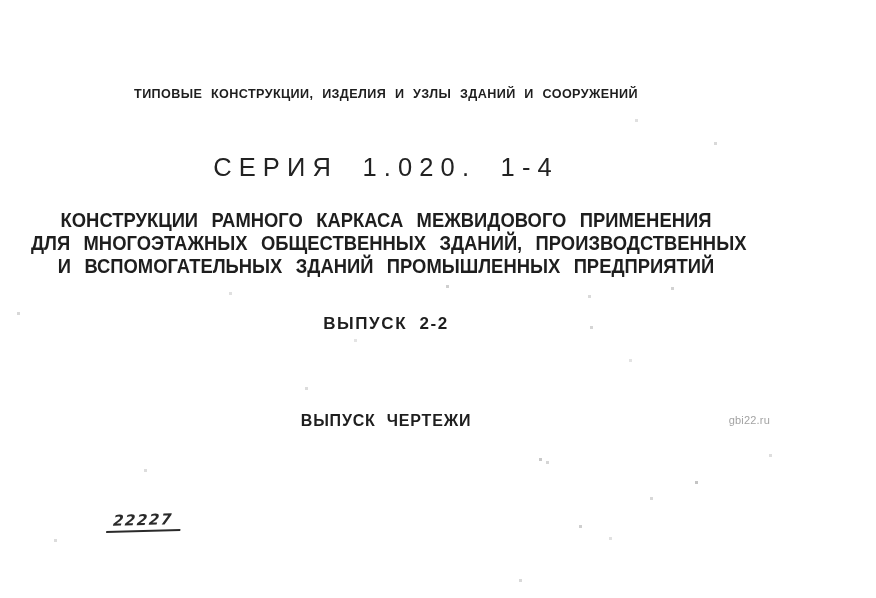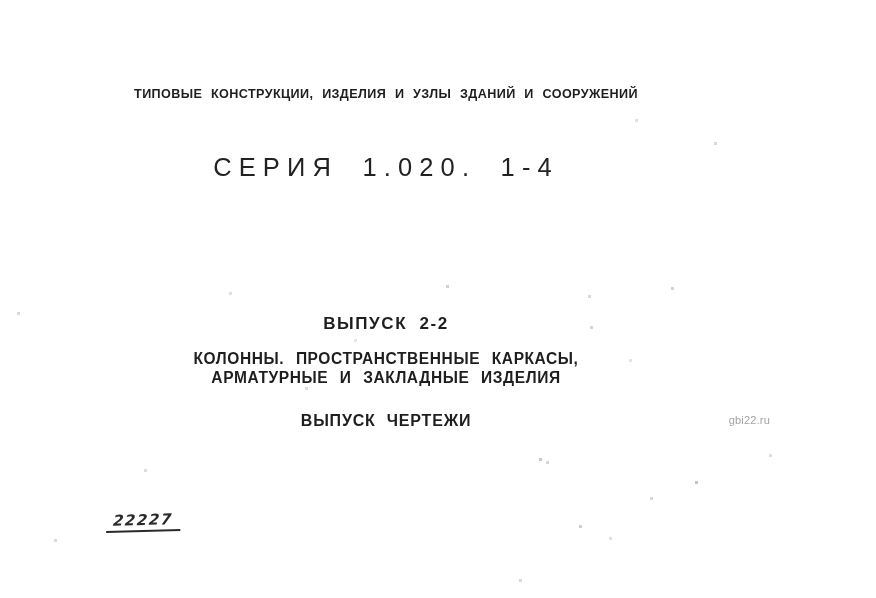--- a/index.html
+++ b/index.html
@@ -159,27 +159,28 @@
 <body>
 
 <div class="page">
 
   <div class="noise"></div>
 
   <div class="line header-line">ТИПОВЫЕ КОНСТРУКЦИИ, ИЗДЕЛИЯ И УЗЛЫ ЗДАНИЙ И СООРУЖЕНИЙ</div>
 
   <div class="line series-line">СЕРИЯ 1.020. 1-4</div>
 
+  <div class="title-block">
+    <div class="t-line">КОНСТРУКЦИИ РАМНОГО КАРКАСА МЕЖВИДОВОГО ПРИМЕНЕНИЯ</div>
+    <div class="t-line">ДЛЯ МНОГОЭТАЖНЫХ ОБЩЕСТВЕННЫХ ЗДАНИЙ, ПРОИЗВОДСТВЕННЫХ</div>
+    <div class="t-line">И ВСПОМОГАТЕЛЬНЫХ ЗДАНИЙ ПРОМЫШЛЕННЫХ ПРЕДПРИЯТИЙ</div>
+  </div>
 
   <div class="line issue-line">ВЫПУСК 2-2</div>
 
-  <div class="subtitle-block">
-    <div class="s-line">КОЛОННЫ. ПРОСТРАНСТВЕННЫЕ КАРКАСЫ,</div>
-    <div class="s-line">АРМАТУРНЫЕ И ЗАКЛАДНЫЕ ИЗДЕЛИЯ</div>
-  </div>
 
   <div class="line doctype-line">ВЫПУСК ЧЕРТЕЖИ</div>
 
   <div class="inv-number">22227</div>
 
   <div class="watermark">gbi22.ru</div>
 
 </div>
 
 </body></html>

